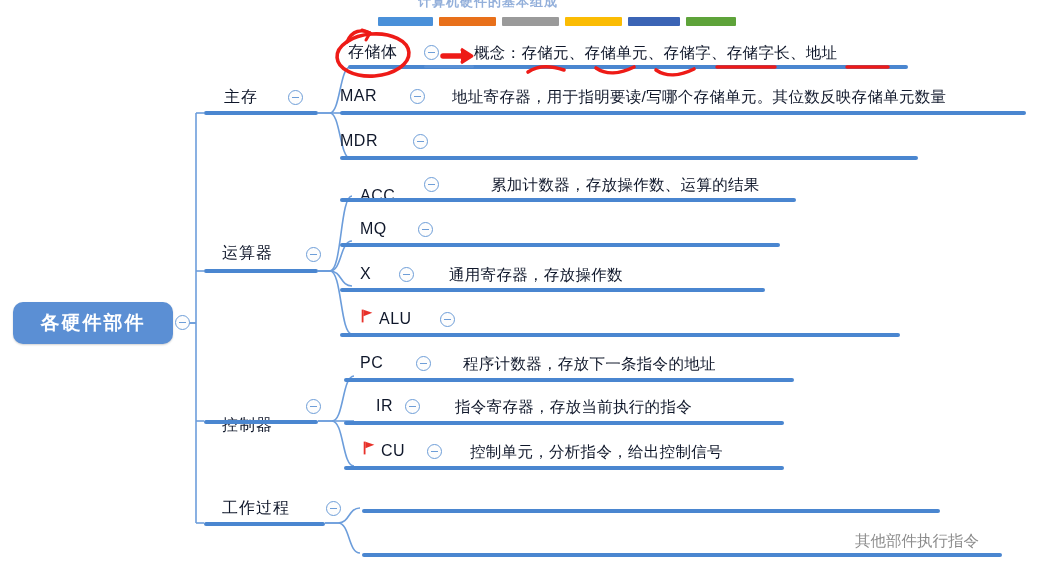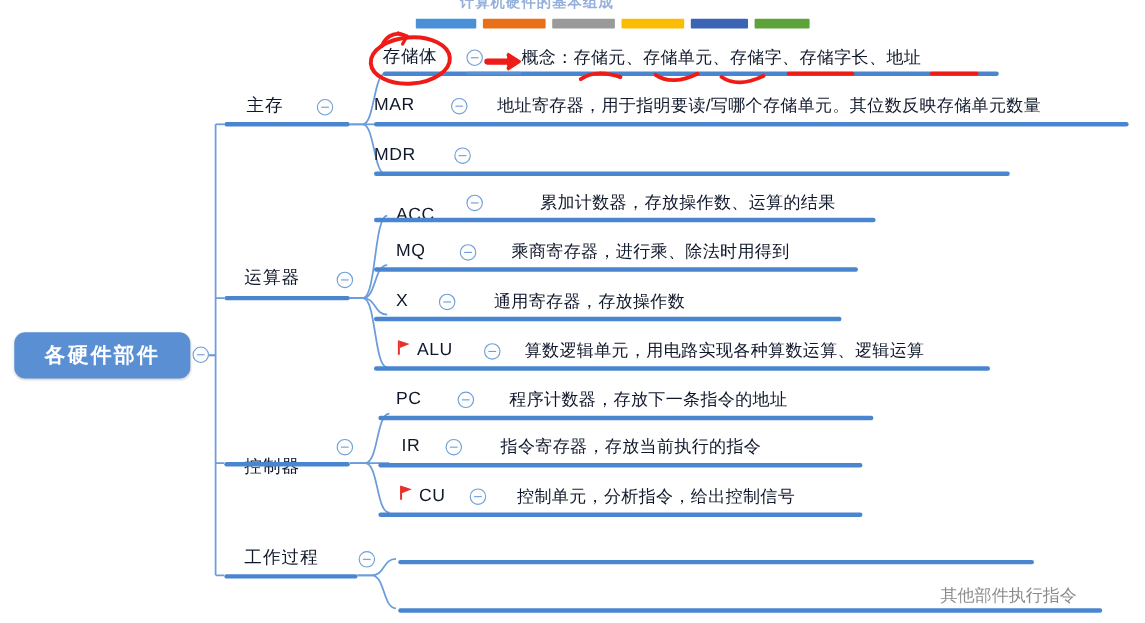--- a/index.html
+++ b/index.html
@@ -217,63 +217,57 @@
   <div class="toggle" style="left:424px;top:177px;"></div>
   <div class="node t-lvl3" style="left:491px;top:177px;">
     <span class="label">累加计数器，存放操作数、运算的结果</span>
   </div>
   <div class="ul" style="left:340px;top:198px;width:456px;"></div>
 
   <div class="node t-lvl2" style="left:360px;top:221px;">
     <span class="label">MQ</span>
   </div>
   <div class="toggle" style="left:418px;top:222px;"></div>
-  <div class="node t-lvl3" style="left:465px;top:222px;">
-    <span class="label">乘商寄存器，进行乘、除法时用得到</span>
-  </div>
   <div class="ul" style="left:340px;top:243px;width:440px;"></div>
 
   <div class="node t-lvl2" style="left:360px;top:266px;">
     <span class="label">X</span>
   </div>
   <div class="toggle" style="left:399px;top:267px;"></div>
   <div class="node t-lvl3" style="left:449px;top:267px;">
     <span class="label">通用寄存器，存放操作数</span>
   </div>
   <div class="ul" style="left:340px;top:288px;width:425px;"></div>
 
   <svg class="flag" style="left:361px;top:309px;" viewBox="0 0 13 14" xmlns="http://www.w3.org/2000/svg">
     <path d="M1.6,0.6 L1.6,13.4" stroke="#e8312a" stroke-width="1.8" fill="none"></path>
     <path d="M2.4,0.8 L11.4,3.8 L2.4,7.3 Z" fill="#e8312a"></path>
   </svg>
   <div class="node t-lvl2" style="left:379px;top:311px;">
     <span class="label">ALU</span>
   </div>
   <div class="toggle" style="left:440px;top:312px;"></div>
-  <div class="node t-lvl3" style="left:477px;top:312px;">
-    <span class="label">算数逻辑单元，用电路实现各种算数运算、逻辑运算</span>
-  </div>
   <div class="ul" style="left:340px;top:333px;width:560px;"></div>
 
   <div class="node t-lvl1" style="left:222px;top:417px;">
     <span class="label">控制器</span>
   </div>
   <div class="ul" style="left:204px;top:420px;width:114px;"></div>
   <div class="toggle" style="left:306px;top:399px;"></div>
 
   <div class="node t-lvl2" style="left:360px;top:355px;">
     <span class="label">PC</span>
   </div>
   <div class="toggle" style="left:416px;top:356px;"></div>
   <div class="node t-lvl3" style="left:463px;top:356px;">
     <span class="label">程序计数器，存放下一条指令的地址</span>
   </div>
   <div class="ul" style="left:344px;top:378px;width:450px;"></div>
 
-  <div class="node t-lvl2" style="left:365px;top:398px;">
+  <div class="node t-lvl2" style="left:376px;top:398px;">
     <span class="label">IR</span>
   </div>
   <div class="toggle" style="left:405px;top:399px;"></div>
   <div class="node t-lvl3" style="left:455px;top:399px;">
     <span class="label">指令寄存器，存放当前执行的指令</span>
   </div>
   <div class="ul" style="left:344px;top:421px;width:440px;"></div>
 
   <svg class="flag" style="left:363px;top:441px;" viewBox="0 0 13 14" xmlns="http://www.w3.org/2000/svg">
     <path d="M1.6,0.6 L1.6,13.4" stroke="#e8312a" stroke-width="1.8" fill="none"></path>

